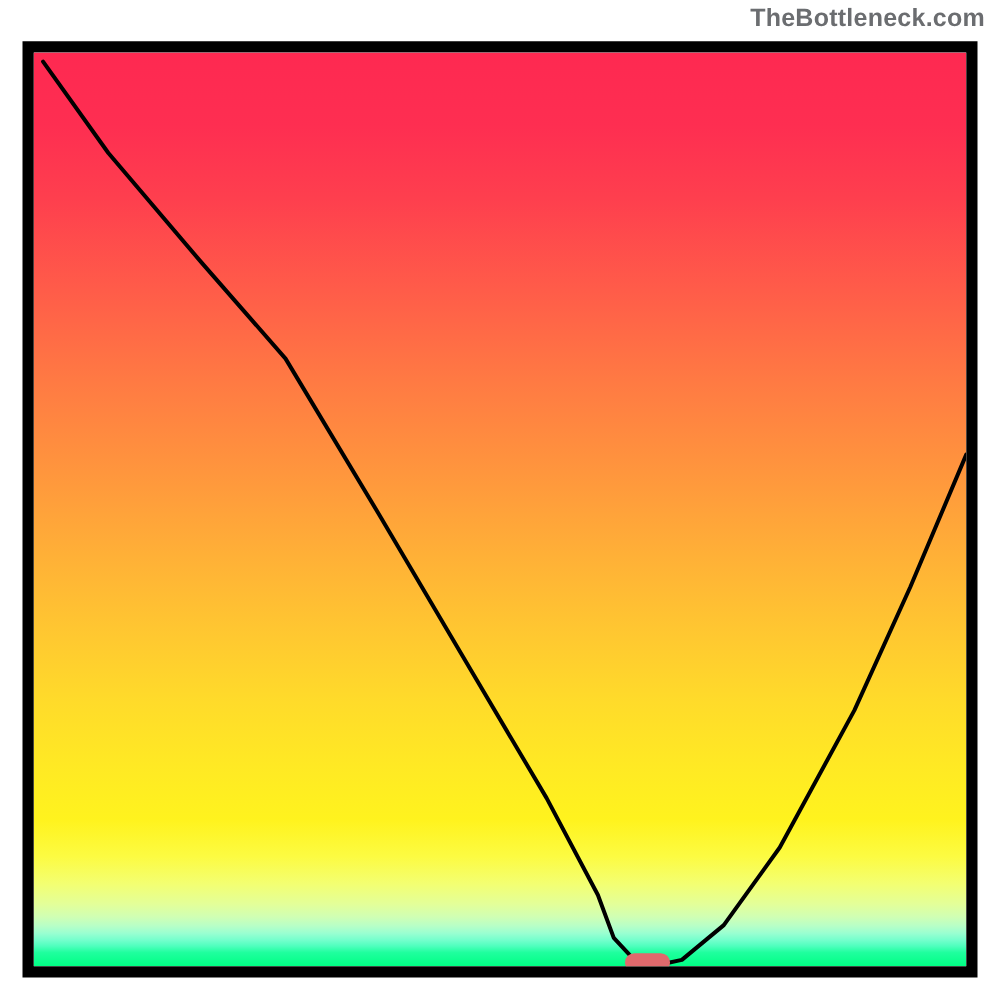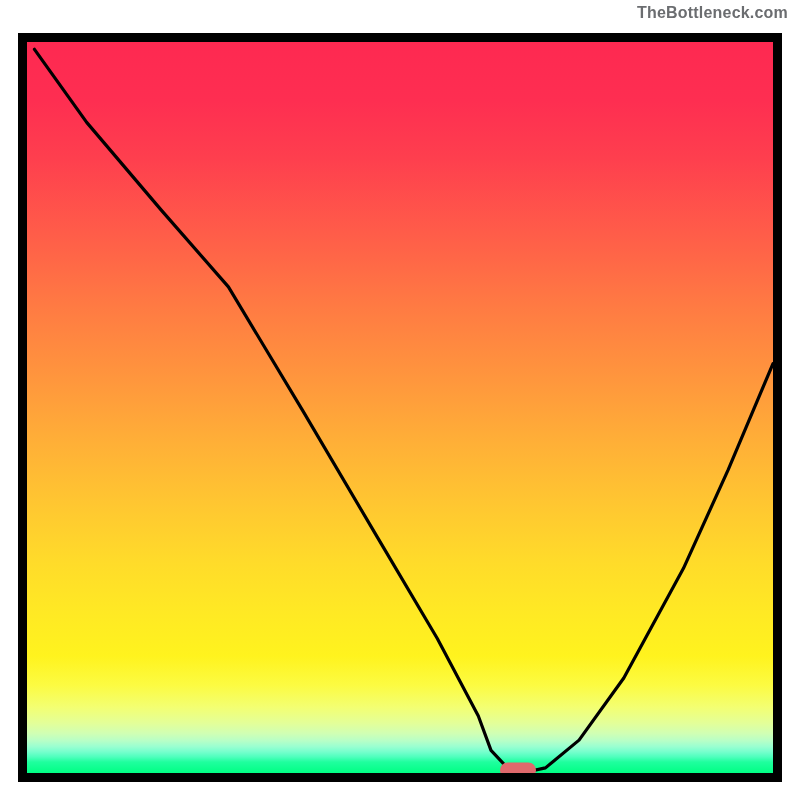--- a/index.html
+++ b/index.html
@@ -12,21 +12,21 @@
   }
   .wrap {
     position: relative;
     width: 800px;
     height: 800px;
   }
   .watermark {
     position: absolute;
     top: 4px;
     right: 12px;
-    font-size: 16px;
+    font-size: 20px;
     font-weight: 600;
     color: #6b6d70;
     letter-spacing: 0.2px;
     z-index: 10;
   }
   .frame {
     position: absolute;
     left: 18px;
     top: 33px;
     width: 764px;

